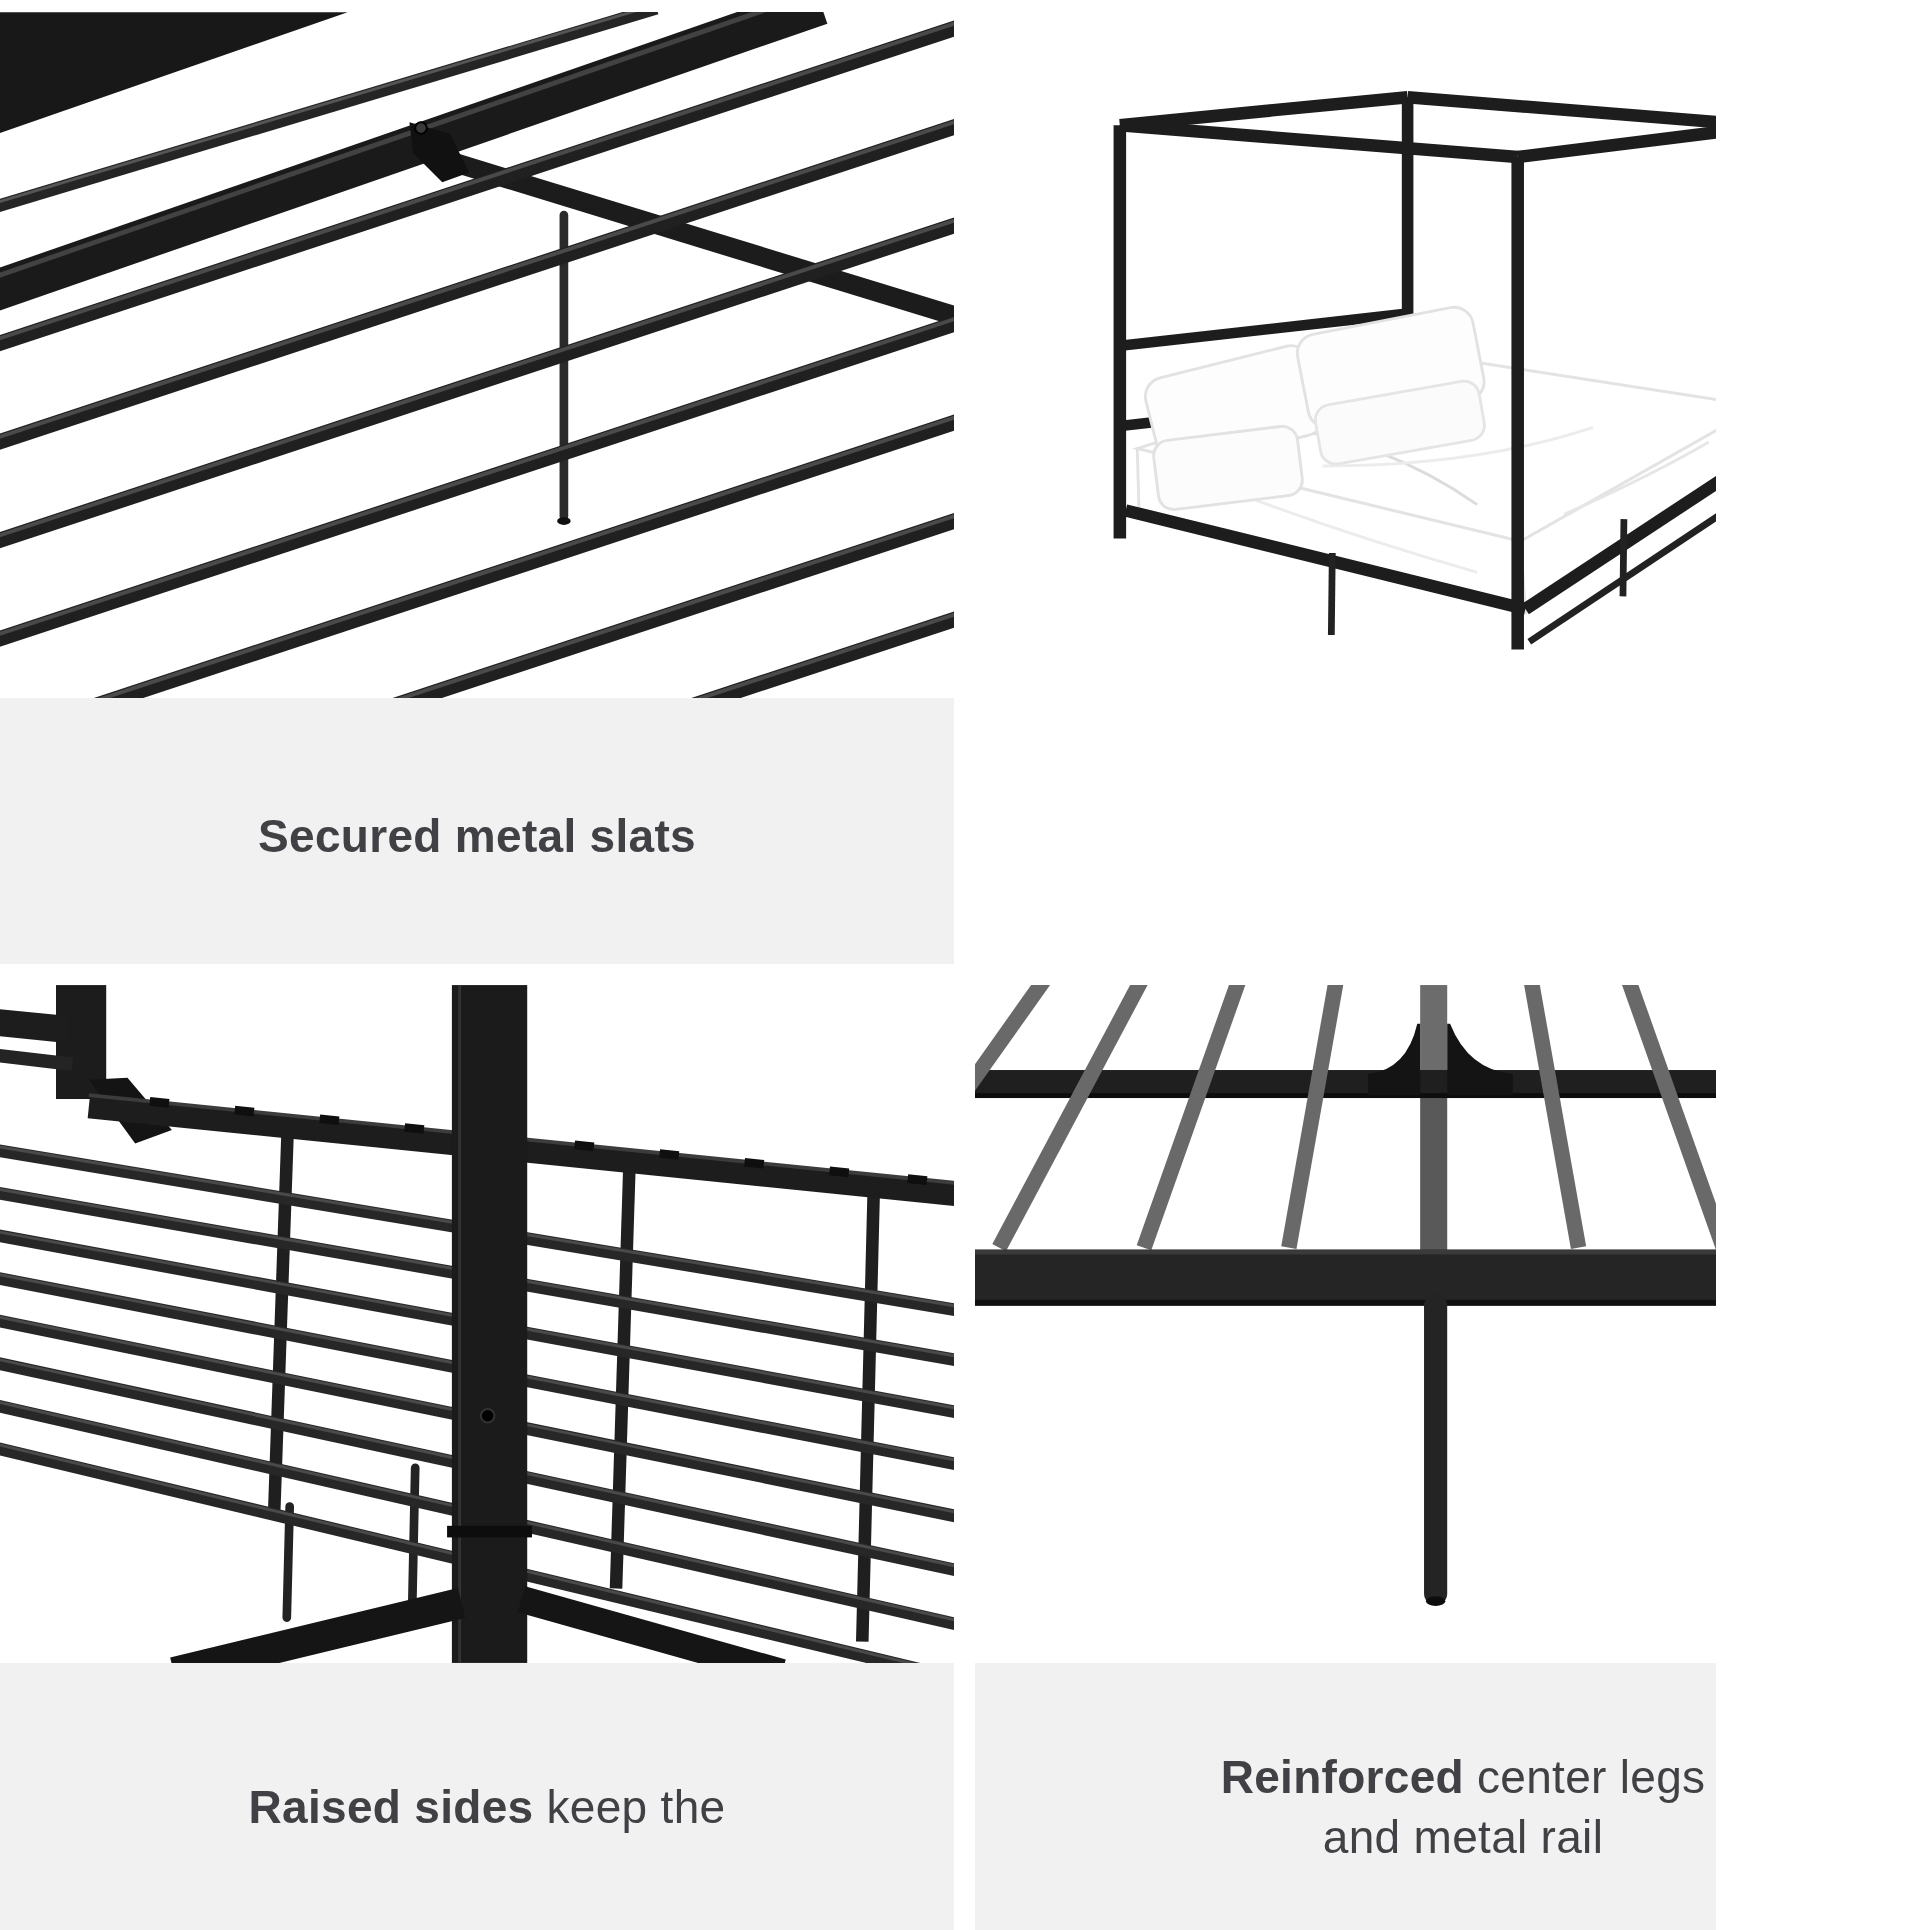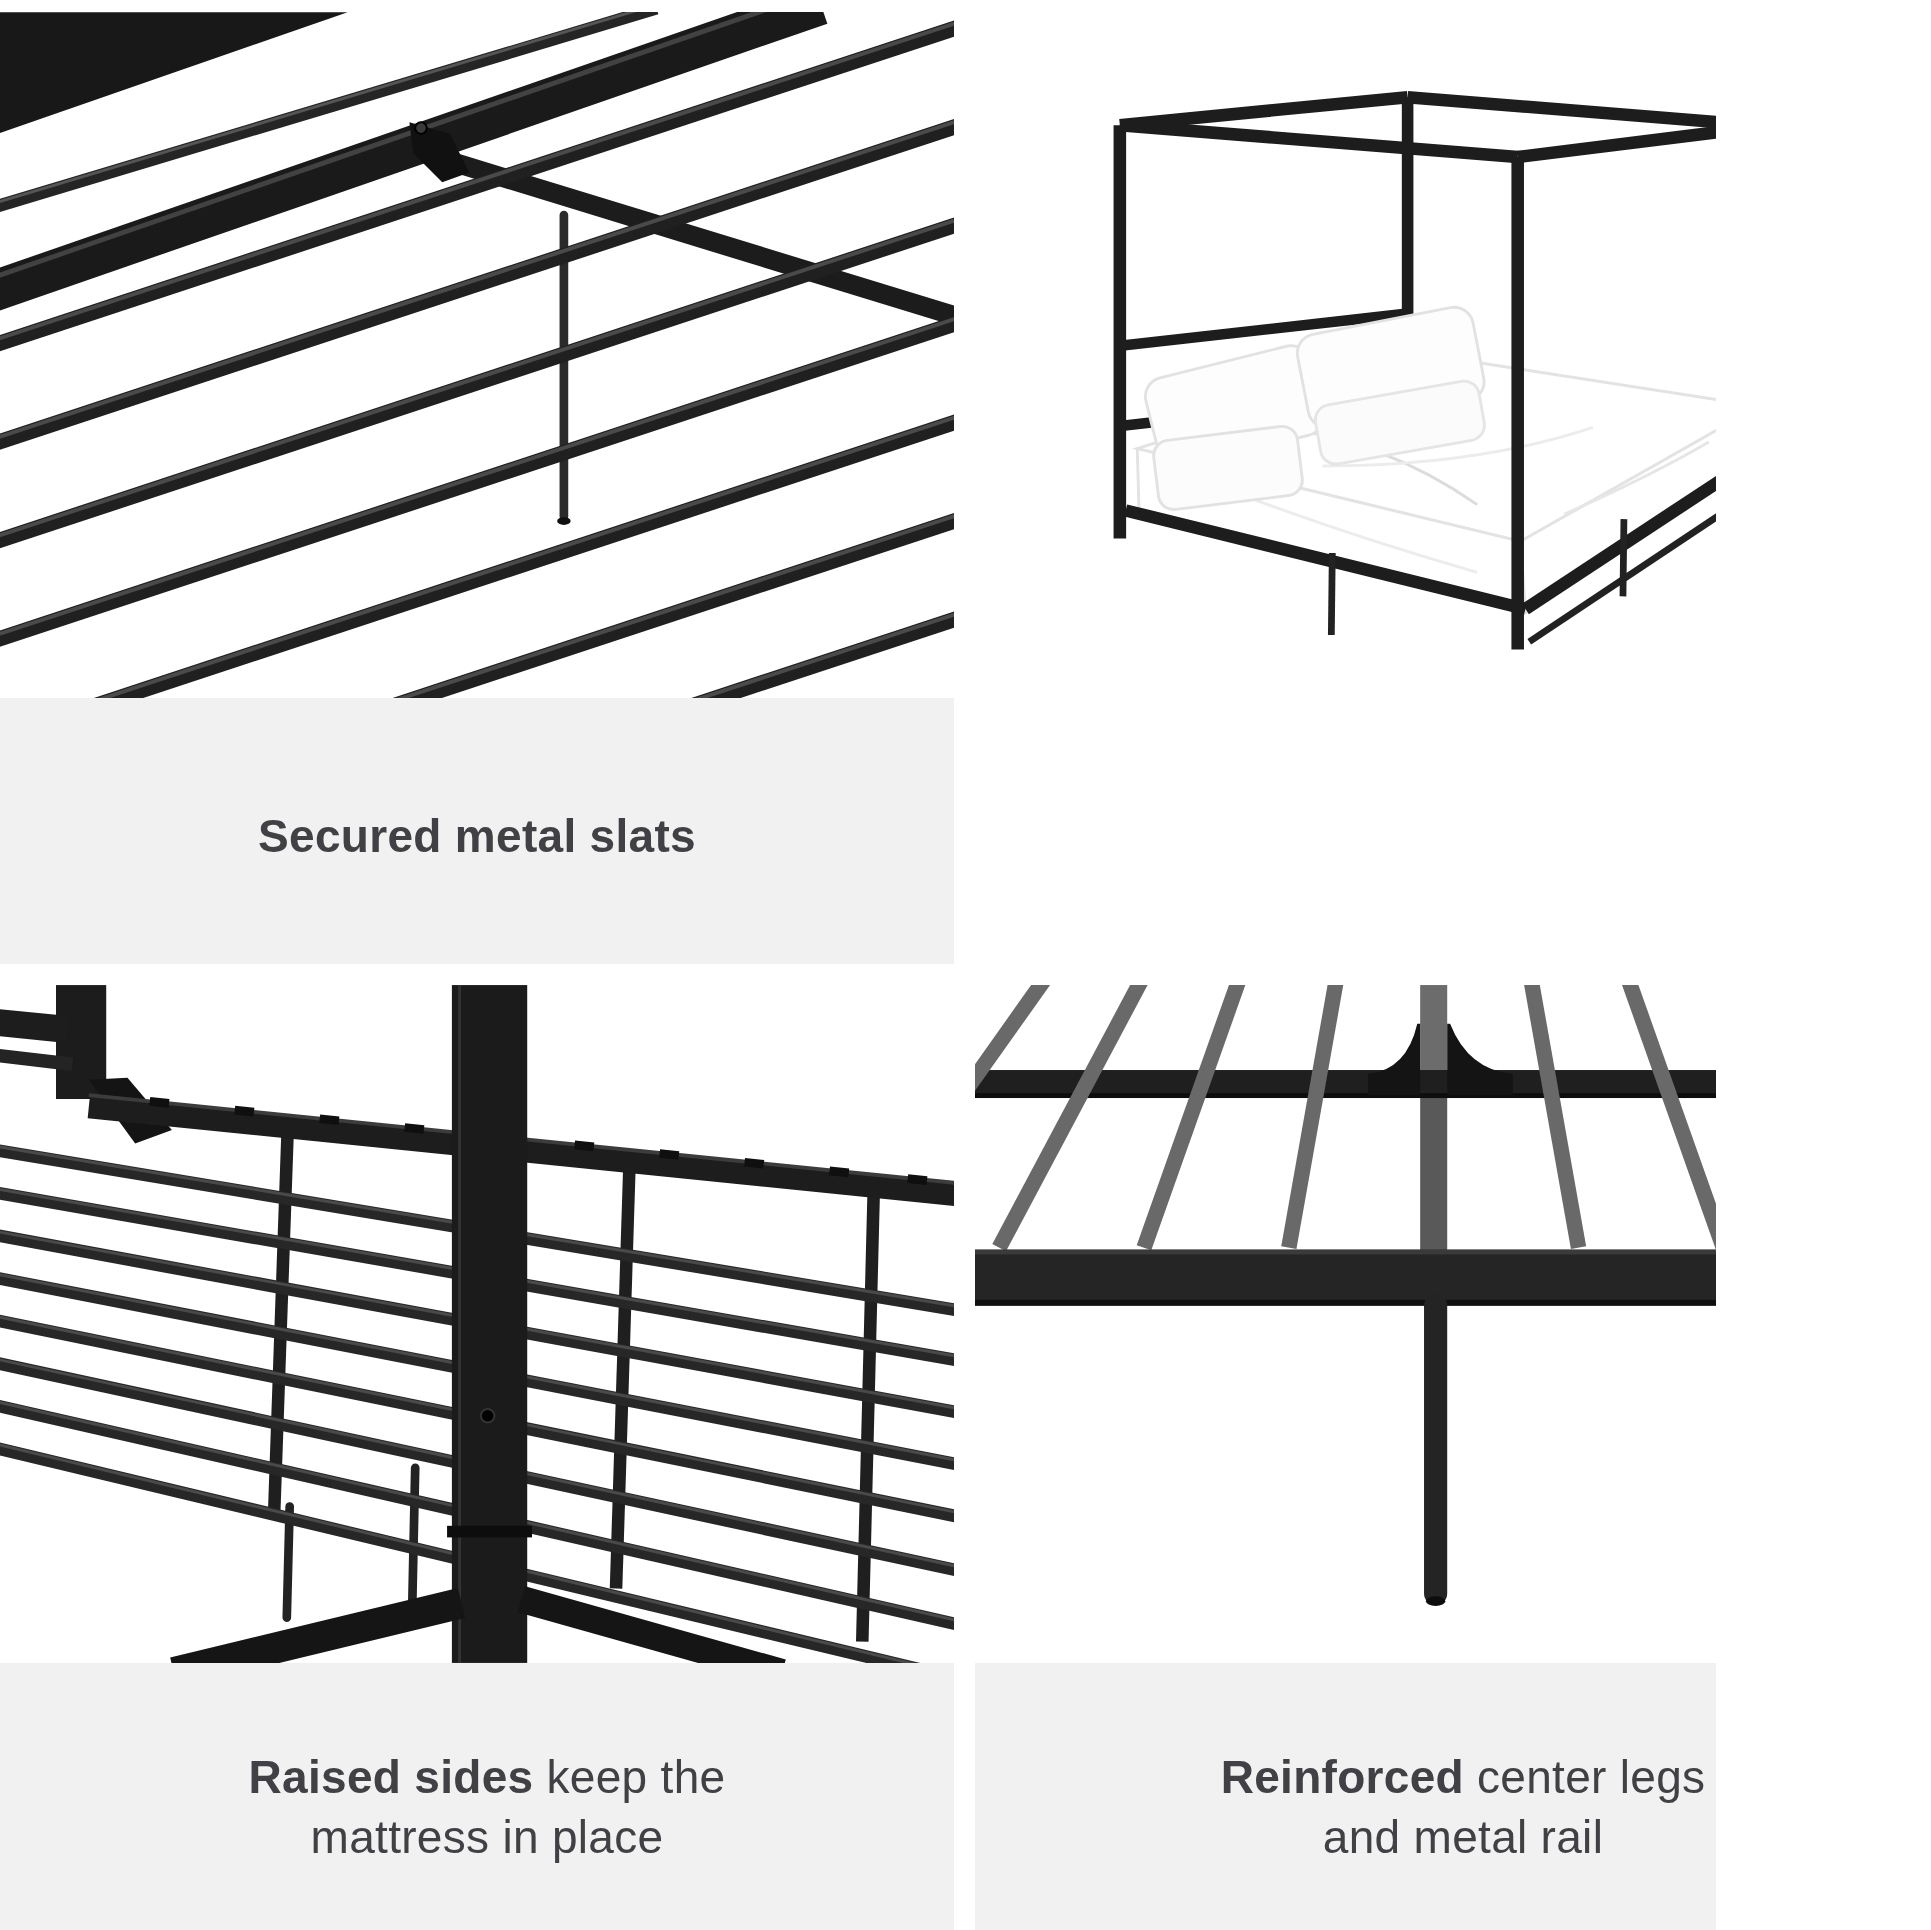--- a/index.html
+++ b/index.html
@@ -183,21 +183,20 @@
           <circle cx="505" cy="446" r="7" fill="#000000" stroke="#333333" stroke-width="2"></circle>
         </g>
         <g>
           <line x1="478" y1="640" x2="180" y2="712" stroke="#151515" stroke-width="32"></line>
           <line x1="540" y1="636" x2="810" y2="712" stroke="#151515" stroke-width="28"></line>
         </g>
       </svg>
     </div>
     <figcaption class="caption">
       <div class="cap-line"><span class="b">Raised sides</span><span> keep the</span></div>
-      <div class="cap-line"><span class="b"></span><span>mattress in place</span></div>
     </figcaption>
   </section>
 
   <section class="card" id="card-br">
     <div class="photo">
       <svg viewBox="0 0 990 702" role="img" aria-label="Underside of bed frame showing reinforced center metal rail and center leg">
         <rect x="0" y="0" width="990" height="702" fill="#ffffff"></rect>
         <g>
           <rect x="461" y="0" width="28" height="90" fill="#6c6c6c"></rect>
           <rect x="461" y="112" width="28" height="165" fill="#595959"></rect>

